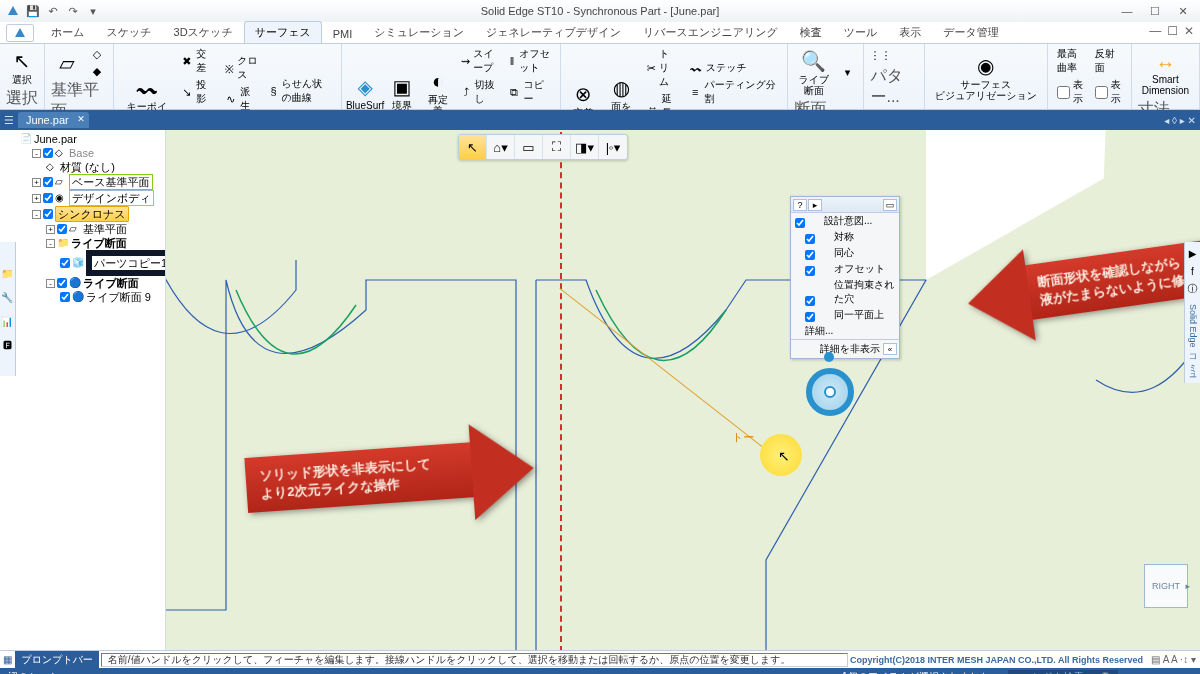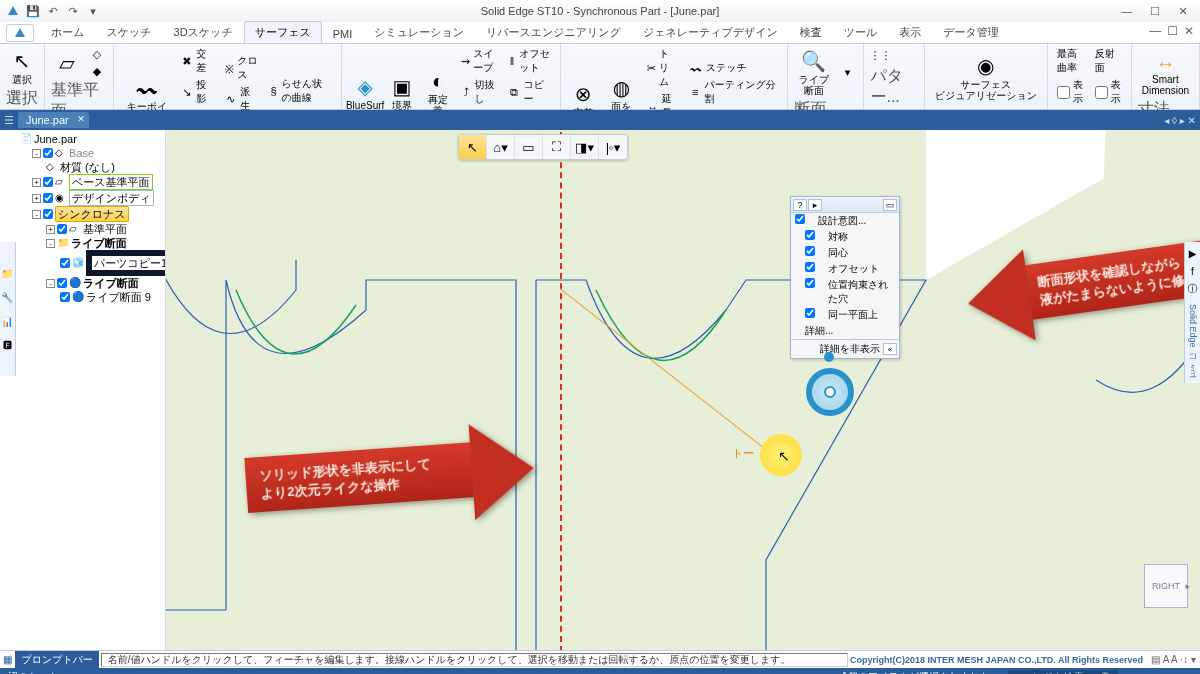--- a/index.html
+++ b/index.html
@@ -55,21 +55,21 @@
 .ictb { position:absolute; left:292px; top:4px; display:flex; background:#f4f6f8; border:1px solid #c0cde0; border-radius:3px; box-shadow:0 1px 3px rgba(0,0,0,.2);}
 .ictb .ib { width:28px; height:24px; display:flex; align-items:center; justify-content:center; font-size:13px; cursor:pointer; border-right:1px solid #d8e2ee;}
 .ictb .ib.active { background:linear-gradient(#ffe399,#ffcf4a);}
 .ictb .ib:last-child { border-right:none;}
 
 
 .dipanel { position:absolute; left:624px; top:66px; width:110px; background:#f4f6f8; border:1px solid #9db8d6; font-size:10px; box-shadow:1px 1px 3px rgba(0,0,0,.2);}
 .dipanel .hdr { height:16px; background:linear-gradient(#eef4fb,#dce8f5); display:flex; align-items:center; justify-content:space-between; padding:0 2px; border-bottom:1px solid #c0cde0;}
 .dipanel .hdr .hbtns { display:flex; gap:1px;}
 .dipanel .hdr .hb { width:14px; height:12px; border:1px solid #aac2dd; background:#fff; font-size:9px; display:flex; align-items:center; justify-content:center;}
-.dipanel .row { display:flex; align-items:flex-start; gap:13px; padding:1px 4px;}
+.dipanel .row { display:flex; align-items:flex-end; gap:19px; padding:1px 4px;}
 .dipanel .row input { width:10px; height:10px;}
 .dipanel .ftr { border-top:1px solid #c0cde0; padding:2px; display:flex; align-items:center; justify-content:flex-end; gap:3px;}
 .dipanel .ftr .up { width:14px; height:12px; border:1px solid #aac2dd; background:#fff; font-size:8px; display:flex; align-items:center; justify-content:center;}
 
 
 .vcube { position:absolute; right:12px; bottom:42px; width:44px; height:44px; border:1px solid #9db8d6; background:#f8fafc; display:flex; align-items:center; justify-content:center; font-size:9px; color:#6c85a1;}
 
 
 .arrow { position:absolute; filter:drop-shadow(2px 2px 3px rgba(0,0,0,.4));}
 .arrow .body { background:linear-gradient(#d43a2a,#b02518); color:#fdece0; font-size:13px; font-weight:bold; padding:10px 14px; line-height:1.35; position:relative;}
@@ -81,21 +81,21 @@
 .arrow2 .head { position:absolute; left:-58px; top:-16px; width:0; height:0; border-top:46px solid transparent; border-bottom:46px solid transparent; border-right:62px solid #c22f20;}
 
 
 .wheel { position:absolute; left:632px; top:230px; width:64px; height:64px;}
 .wheel .ring { position:absolute; left:8px; top:8px; width:48px; height:48px; border:6px solid #2a91cf; border-radius:50%; background:radial-gradient(#cfe9f6,#9dd0ea);}
 .wheel .knob { position:absolute; left:26px; top:-8px; width:10px; height:10px; background:#2a91cf; border-radius:50%;}
 .wheel .ctr { position:absolute; left:26px; top:26px; width:12px; height:12px; background:#fff; border:2px solid #2a91cf; border-radius:50%;}
 
 .yellowdot { position:absolute; left:594px; top:304px; width:42px; height:42px; background:radial-gradient(#fff176,#fdd835); border-radius:50%;}
 .cursor { position:absolute; left:612px; top:318px; font-size:14px;}
-.torus-lbl { position:absolute; left:566px; top:316px; font-size:11px; color:#d98200;}
+.torus-lbl { position:absolute; left:566px; top:300px; font-size:11px; color:#d98200;}
 .guide-line { position:absolute; left:394px; top:158px; width:260px; height:1px; background:#e0a030; transform:rotate(38deg); transform-origin:left top;}
 
 
 .redv { position:absolute; left:394px; top:2px; width:0; height:100%; border-left:2px dashed #d32f2f;}
 
 
 .geo { position:absolute; left:0; top:0; width:100%; height:100%;}
 
 
 .rside { position:absolute; right:0; top:112px; width:16px; background:#eef4fb; border-left:1px solid #c0cde0; display:flex; flex-direction:column; gap:4px; padding:4px 1px; font-size:10px;}
@@ -148,22 +148,22 @@
       <svg>
         <polygon points="2,11 7,2 12,11" fill="#3a87c8"></polygon>
       </svg>
     </div>
   <div class="rtab">ホーム</div>
   <div class="rtab">スケッチ</div>
   <div class="rtab">3Dスケッチ</div>
   <div class="rtab active">サーフェス</div>
   <div class="rtab">PMI</div>
   <div class="rtab">シミュレーション</div>
+  <div class="rtab">ジェネレーティブデザイン</div>
   <div class="rtab">リバースエンジニアリング</div>
-  <div class="rtab">ジェネレーティブデザイン</div>
   <div class="rtab">検査</div>
   <div class="rtab">ツール</div>
   <div class="rtab">表示</div>
   <div class="rtab">データ管理</div>
   <div class="ribbon-right">
     <span>—</span>
     <span>☐</span>
     <span>✕</span>
   </div>
 </div>

